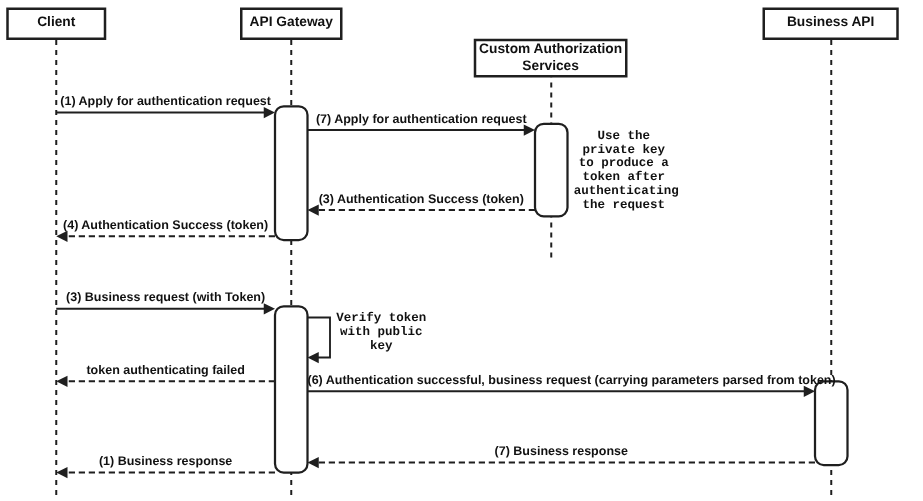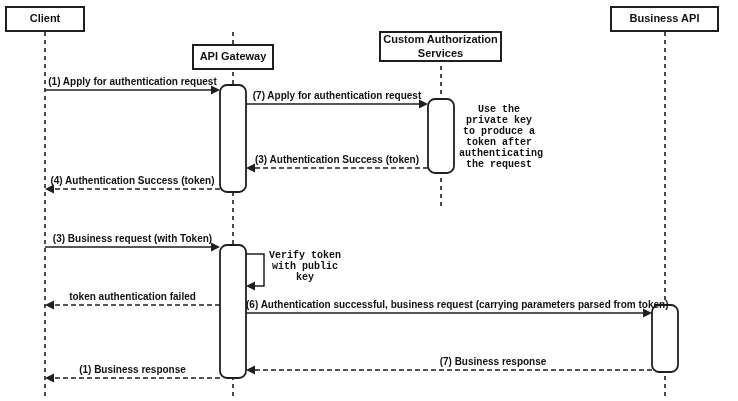--- a/index.html
+++ b/index.html
@@ -56,30 +56,30 @@
       <polygon points="652,313 643,308.5 643,317.5" class="arrowhead"></polygon>
       <line x1="652" y1="370" x2="253" y2="370" class="msg dashed"></line>
       <polygon points="246,370 255,365.5 255,374.5" class="arrowhead"></polygon>
       <line x1="220" y1="378" x2="52" y2="378" class="msg dashed"></line>
       <polygon points="45,378 54,373.5 54,382.5" class="arrowhead"></polygon>
       <path d="M 246 254 L 264 254 L 264 286 L 254 286" class="msg solid"></path>
       <polygon points="246,286 255,281.5 255,290.5" class="arrowhead"></polygon>
     </svg>
   <div id="participants">
       <div class="participant" style="left: 5px; top: 6px; width: 80px; height: 26px;">Client</div>
-      <div class="participant" style="left: 192px; top: 6px; width: 82px; height: 26px; margin-top: 38px;">API Gateway</div>
+      <div class="participant" style="left: 192px; top: 6px; width: 82px; height: 26px;">API Gateway</div>
       <div class="participant" style="left: 379px; top: 3px; width: 123px; height: 31px; margin-top: 28px;">Custom Authorization Services</div>
       <div class="participant" style="left: 610px; top: 6px; width: 109px; height: 26px;">Business API</div>
     </div>
   <div id="labels">
       <div class="msg-label" style="left: 45px; width: 175px; top: 76px;">(1) Apply for authentication request</div>
       <div class="msg-label" style="left: 246px; width: 182px; top: 90px;">(7) Apply for authentication request</div>
       <div class="msg-label" style="left: 246px; width: 182px; top: 154px;">(3) Authentication Success (token)</div>
       <div class="msg-label" style="left: 45px; width: 175px; top: 175px;">(4) Authentication Success (token)</div>
       <div class="msg-label" style="left: 45px; width: 175px; top: 233px;">(3) Business request (with Token)</div>
-      <div class="msg-label" style="left: 45px; width: 175px; top: 291px;">token authentication failed</div>
+      <div class="msg-label" style="left: 45px; width: 175px; top: 291px;">token authenticating failed</div>
       <div class="msg-label" style="left: 246px; width: 406px; top: 299px;">(6) Authentication successful, business request (carrying parameters parsed from token)</div>
-      <div class="msg-label" style="left: 246px; width: 406px; top: 356px; padding-left: 44px;">(7) Business response</div>
+      <div class="msg-label" style="left: 246px; width: 406px; top: 356px;">(7) Business response</div>
       <div class="msg-label" style="left: 45px; width: 175px; top: 364px;">(1) Business response</div>
       <div class="self-label" style="left: 268px; top: 250px; width: 74px;">Verify token with public key</div>
       <div class="note-label" style="left: 459px; top: 104px; width: 80px;">Use the private key to produce a token after authenticating the request</div>
     </div>
 </div>
 
 </body></html>

